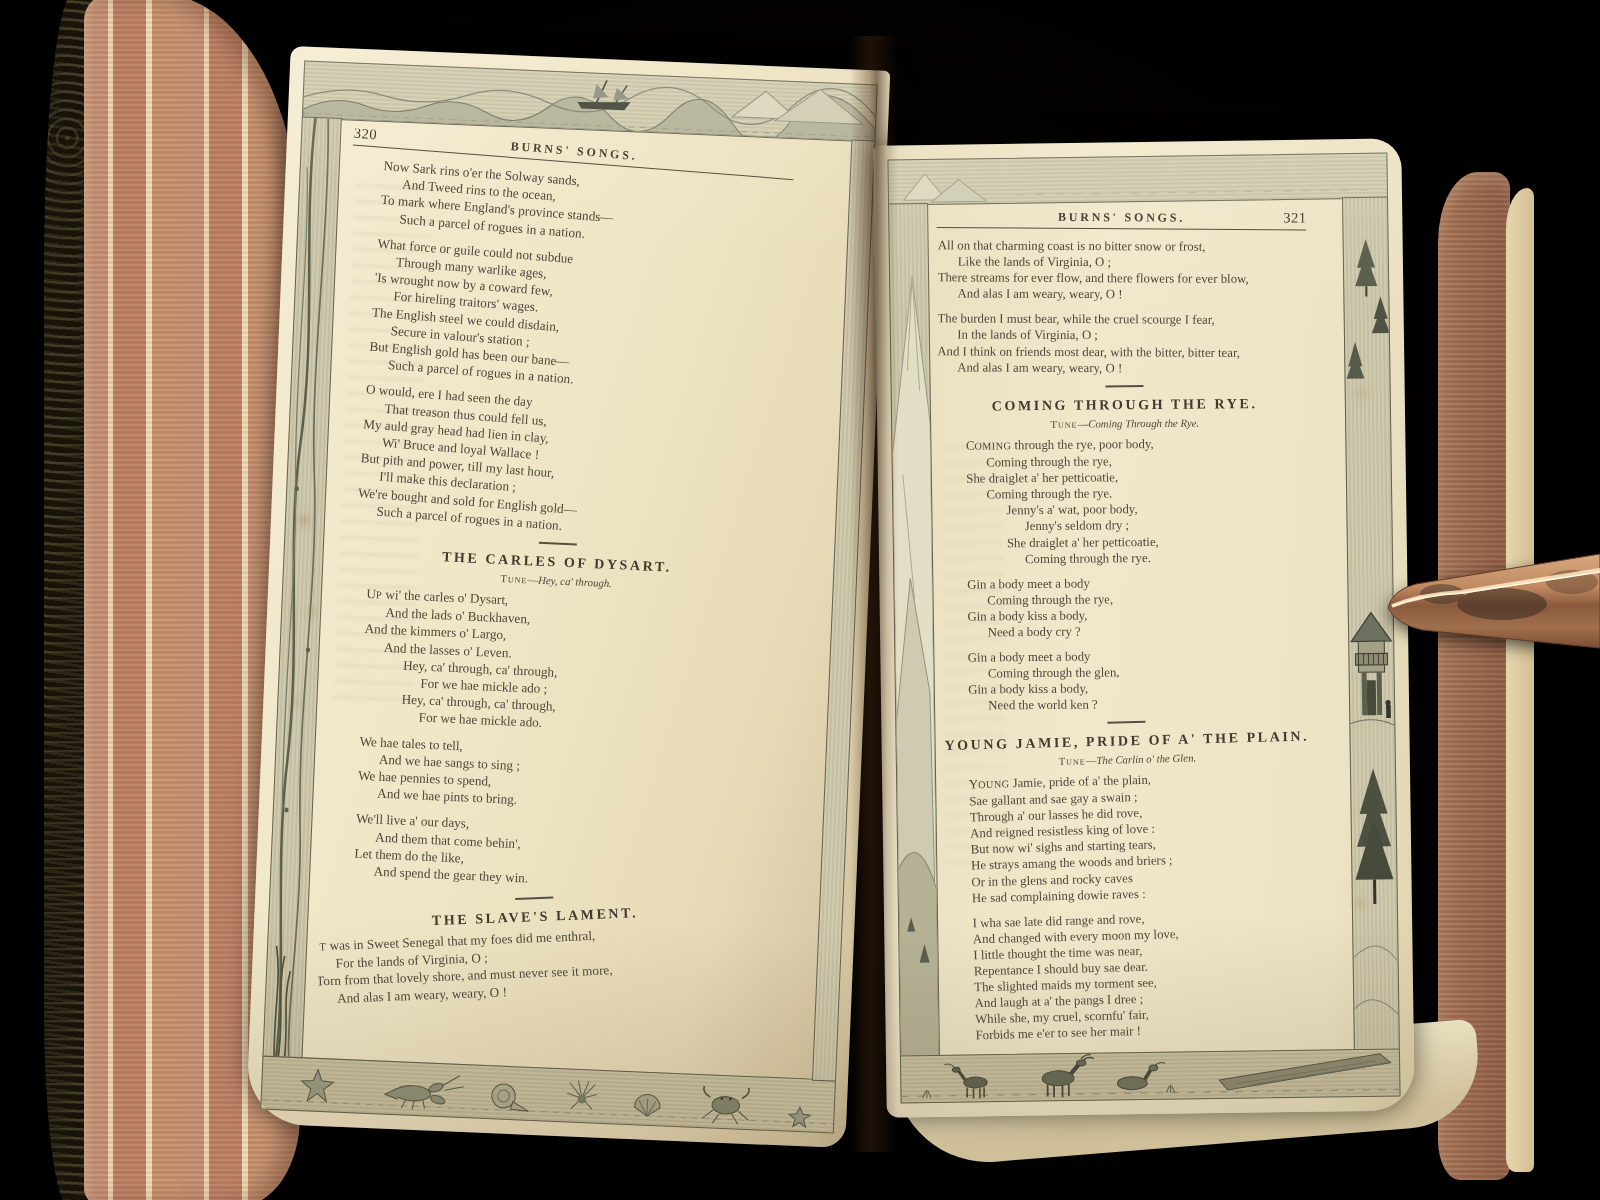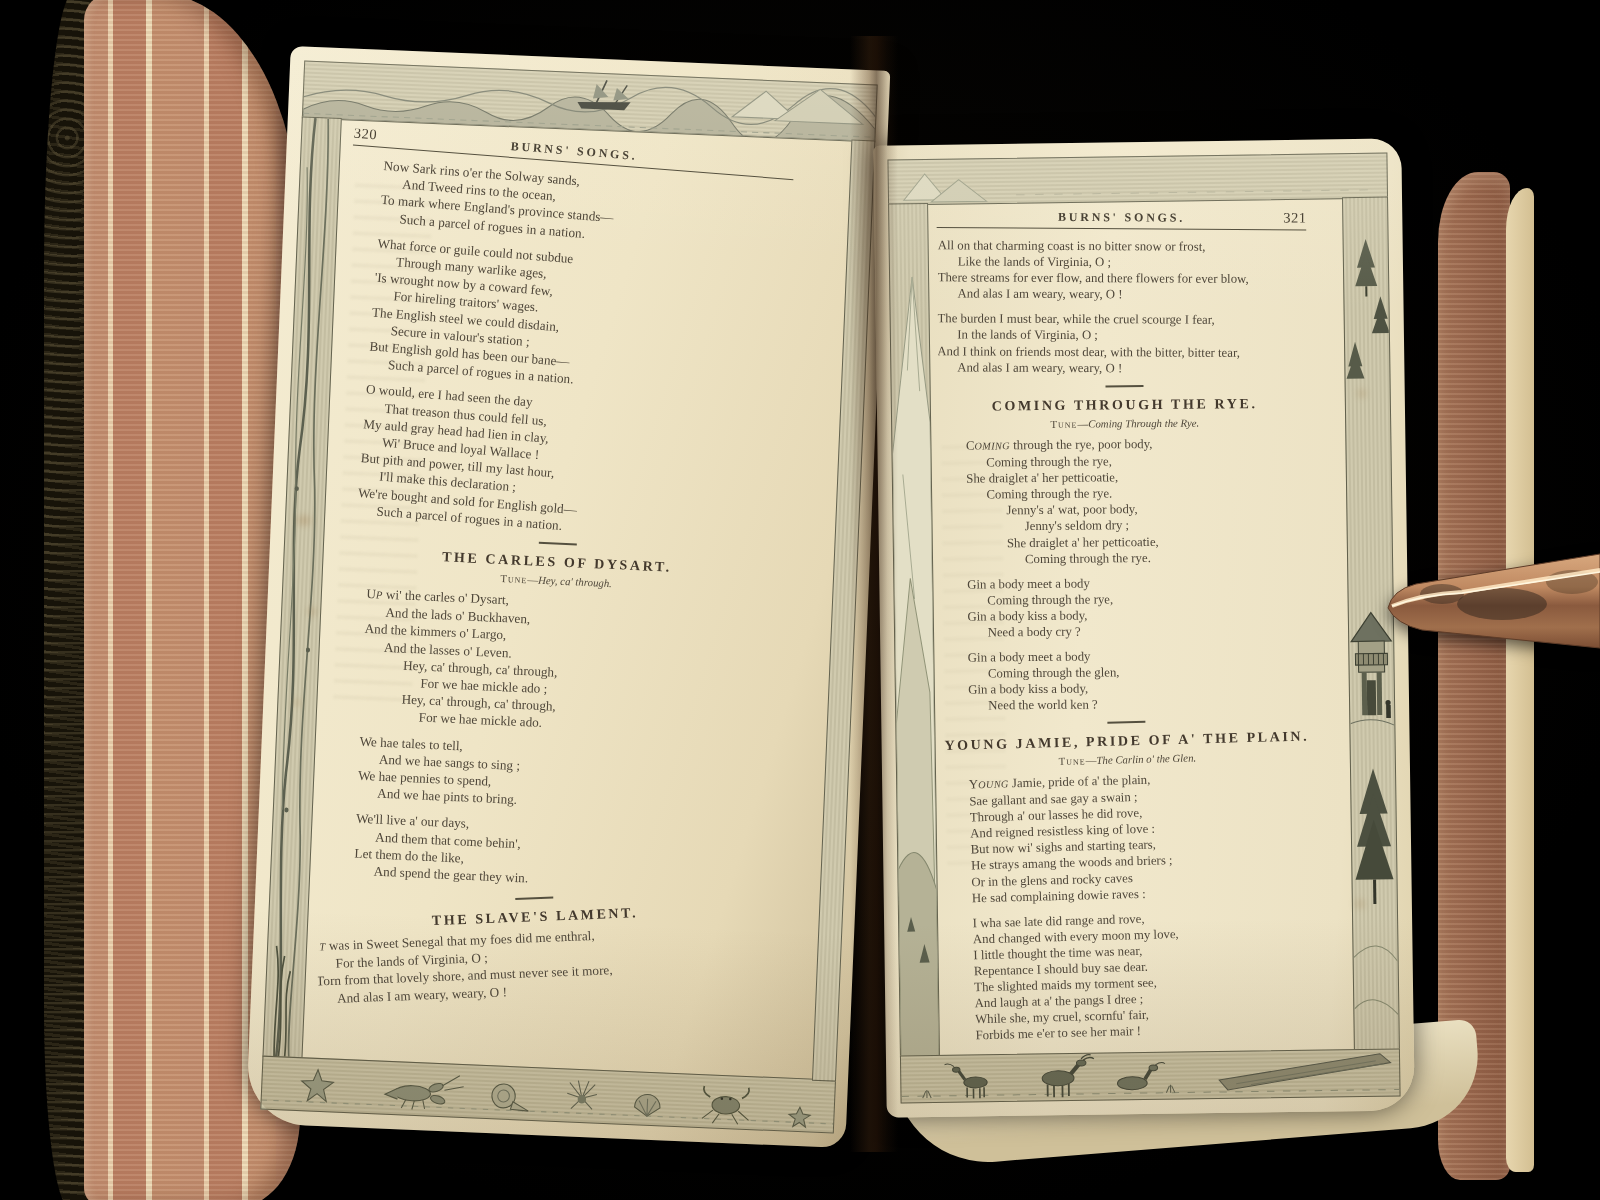--- a/index.html
+++ b/index.html
@@ -115,21 +115,21 @@
 
   .stanza{margin-bottom:9px;}
   .section.narrow .stanza{margin-left:32px;}
   .page-right .section.narrow .stanza{margin-left:26px;}
   .line{position:relative;white-space:nowrap;font-size:13.2px;line-height:17.2px;}
   .page-right .line{font-size:12.8px;line-height:16.1px;}
   .i1{padding-left:20px;}
   .i2{padding-left:40px;}
   .i3{padding-left:58px;}
   .cap{}
-  .smallcaps{text-transform:uppercase;font-size:.8em;letter-spacing:.4px;font-style:italic;}
+  .smallcaps{text-transform:uppercase;font-size:.8em;letter-spacing:.4px;}
   .gloss{position:absolute;right:-58px;top:2px;font-size:10.3px;color:#6d6150;letter-spacing:.3px;}
 
   
   .fox{position:absolute;border-radius:50%;background:#a07c4e;filter:blur(3px);z-index:4;}
   .ghost{position:absolute;z-index:1;opacity:.55;filter:blur(1.6px);
     background:repeating-linear-gradient(0deg, rgba(105,95,72,.14) 0 3px, transparent 3px 16px);}
 
   
   .pointer{position:absolute;left:1382px;top:542px;width:218px;height:114px;z-index:40;filter:drop-shadow(0 6px 8px rgba(0,0,0,.6));}
   .pointer svg{display:block;width:100%;height:100%;}

